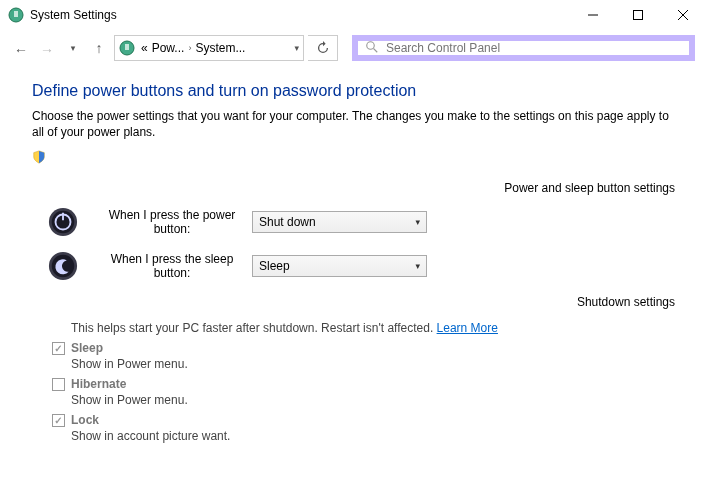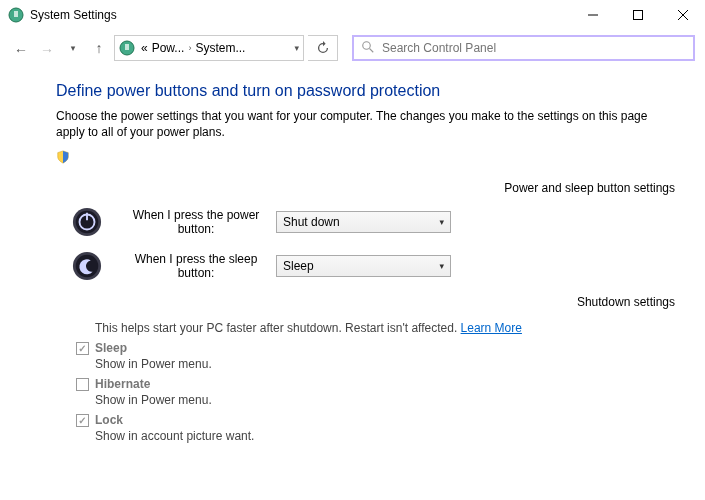--- a/index.html
+++ b/index.html
@@ -62,32 +62,32 @@
 .refresh-btn {
   width: 30px; height: 26px;
   border: 1px solid #ccc;
   border-left: none;
   display: flex; align-items: center; justify-content: center;
 }
 .search {
   flex: 1;
   display: flex;
   align-items: center;
-  border: 2px solid #c4b5fd;
+  border: 6px solid #c4b5fd;
   height: 26px;
   margin-left: 10px;
   padding: 0 8px;
   color: #888;
 }
 .search .sicon { margin-right: 8px; font-size: 12px; color:#888; }
 .search input {
   border: none; outline: none; flex:1; font-size:12px; color:#888;
 }
 .content {
-  padding: 16px 30px 0 56px;
+  padding: 16px 30px 0 32px;
 }
 h1.heading {
   color: #003399;
   font-weight: normal;
   font-size: 16px;
   margin-bottom: 8px;
 }
 .desc {
   font-size: 12px;
   margin-bottom: 10px;

